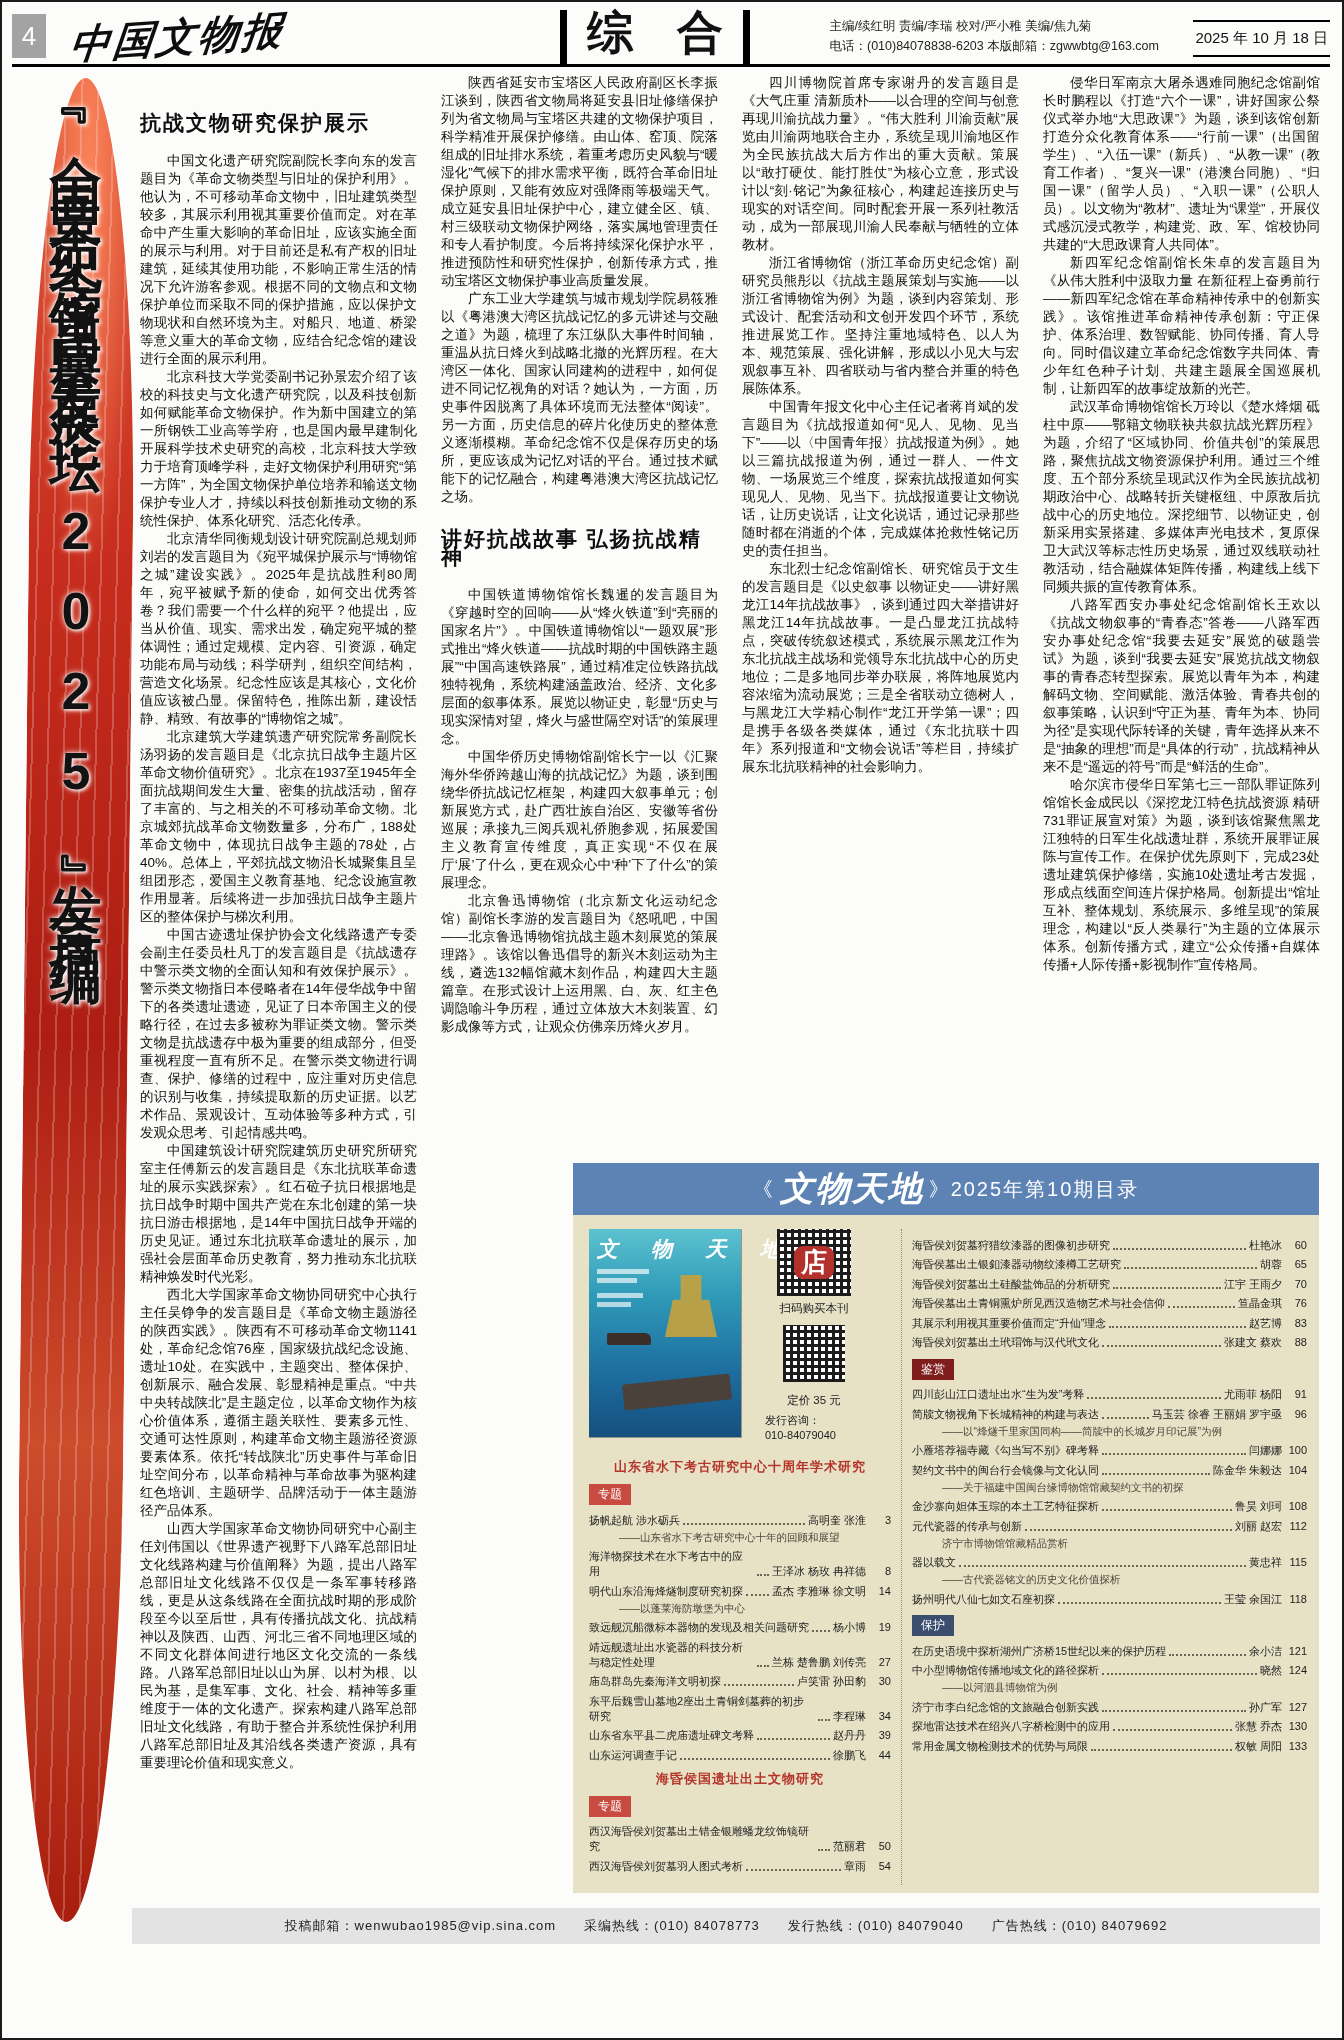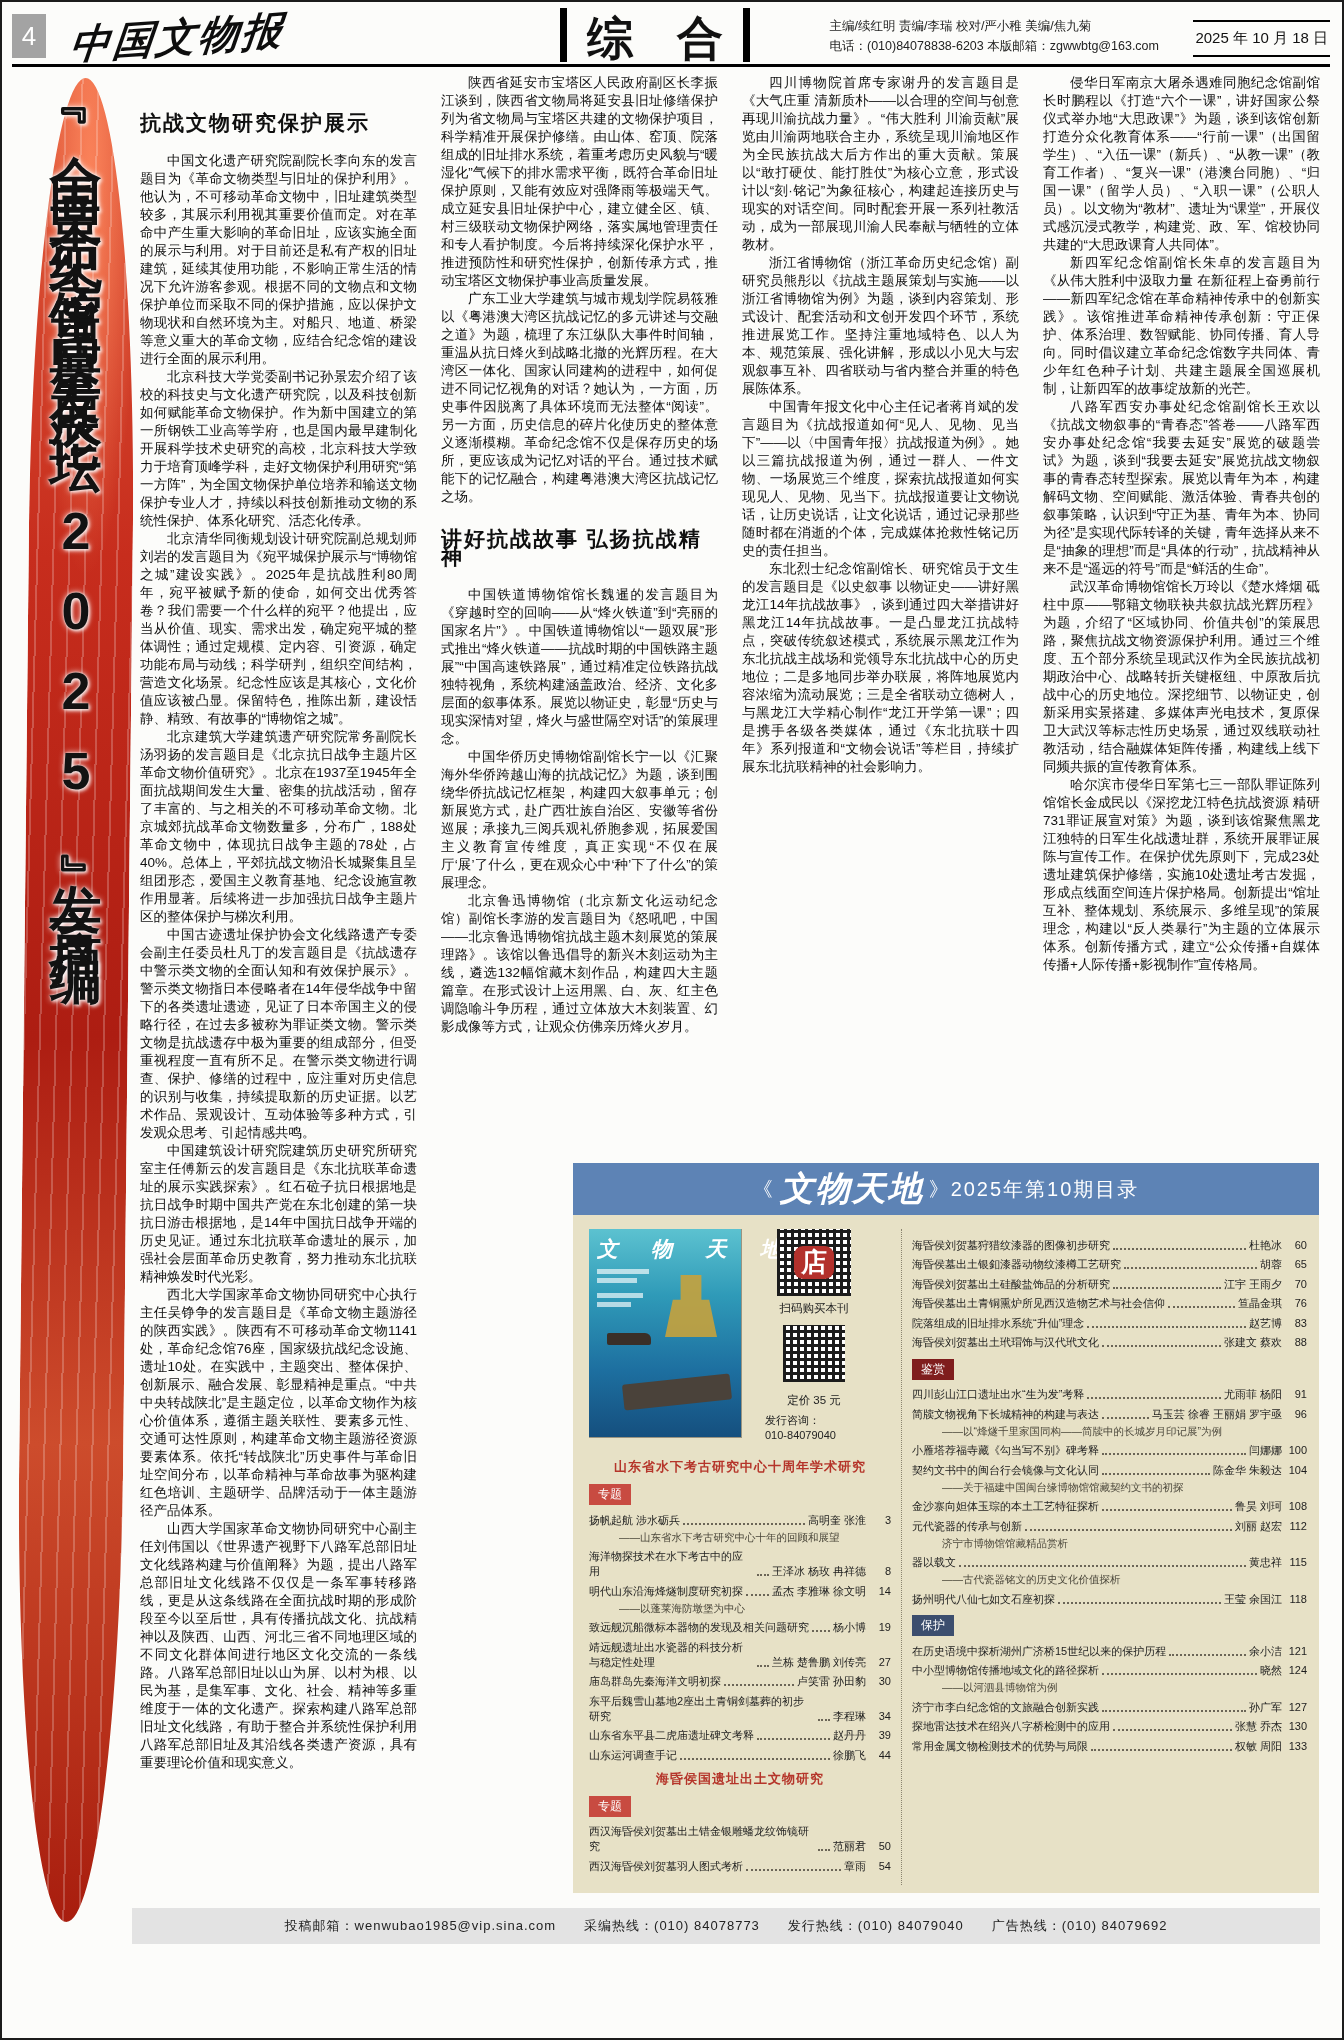--- a/index.html
+++ b/index.html
@@ -6,21 +6,21 @@
   .page{position:relative;width:1344px;height:2040px;margin:0 auto;background:#fcfcfa;
         font-family:"Liberation Sans","DejaVu Sans",sans-serif;color:#111;overflow:hidden;
         box-shadow:inset 0 0 0 2px #1c1c1c;}
   
   .header{position:absolute;left:12px;right:14px;top:8px;height:52px;}
   .pagenum{position:absolute;left:0;top:6px;width:34px;height:44px;background:#a3a3a3;color:#fff;
            font-size:26px;display:flex;align-items:center;justify-content:center;}
   .masthead{position:absolute;left:58px;top:2px;font-family:"DejaVu Serif","Liberation Serif",serif;
             font-weight:900;font-style:italic;font-size:40px;transform:rotate(-4deg) skewX(-10deg);
             letter-spacing:3px;color:#0d0d0d;white-space:nowrap;}
-  .section-wrap{position:absolute;left:548px;top:0;display:flex;align-items:flex-start;gap:20px;height:56px;}
+  .section-wrap{position:absolute;left:548px;top:0;display:flex;align-items:flex-end;gap:20px;height:56px;}
   .vbar{width:7px;height:54px;background:#000;}
   .section-title{font-size:46px;font-weight:900;letter-spacing:44px;margin-right:-44px;white-space:nowrap;}
   .credits{position:absolute;right:171px;top:8px;font-size:12.5px;line-height:20px;color:#222;white-space:nowrap;}
   .dateblock{position:absolute;right:0;top:12px;border-top:2px solid #000;border-bottom:2px solid #000;
              padding:7px 2px;font-size:15px;white-space:nowrap;}
   .header-rule{position:absolute;left:12px;right:14px;top:64px;height:3px;background:#000;}
   
   .banner{position:absolute;left:24px;top:78px;width:104px;height:1844px;}
   .banner-bg{position:absolute;inset:0;border-radius:52px/460px;transform:rotate(.6deg);
      background:
@@ -141,22 +141,22 @@
       </div>
     <div class="col col-c">
         <p>四川博物院首席专家谢丹的发言题目是《大气庄重 清新质朴——以合理的空间与创意再现川渝抗战力量》。“伟大胜利 川渝贡献”展览由川渝两地联合主办，系统呈现川渝地区作为全民族抗战大后方作出的重大贡献。策展以“敢打硬仗、能打胜仗”为核心立意，形式设计以“刻·铭记”为象征核心，构建起连接历史与现实的对话空间。同时配套开展一系列社教活动，成为一部展现川渝人民奉献与牺牲的立体教材。</p>
         <p>浙江省博物馆（浙江革命历史纪念馆）副研究员熊彤以《抗战主题展策划与实施——以浙江省博物馆为例》为题，谈到内容策划、形式设计、配套活动和文创开发四个环节，系统推进展览工作。坚持注重地域特色、以人为本、规范策展、强化讲解，形成以小见大与宏观叙事互补、四省联动与省内整合并重的特色展陈体系。</p>
         <p>中国青年报文化中心主任记者蒋肖斌的发言题目为《抗战报道如何“见人、见物、见当下”——以〈中国青年报〉抗战报道为例》。她以三篇抗战报道为例，通过一群人、一件文物、一场展览三个维度，探索抗战报道如何实现见人、见物、见当下。抗战报道要让文物说话，让历史说话，让文化说话，通过记录那些随时都在消逝的个体，完成媒体抢救性铭记历史的责任担当。</p>
         <p>东北烈士纪念馆副馆长、研究馆员于文生的发言题目是《以史叙事 以物证史——讲好黑龙江14年抗战故事》，谈到通过四大举措讲好黑龙江14年抗战故事。一是凸显龙江抗战特点，突破传统叙述模式，系统展示黑龙江作为东北抗战主战场和党领导东北抗战中心的历史地位；二是多地同步举办联展，将阵地展览内容浓缩为流动展览；三是全省联动立德树人，与黑龙江大学精心制作“龙江开学第一课”；四是携手各级各类媒体，通过《东北抗联十四年》系列报道和“文物会说话”等栏目，持续扩展东北抗联精神的社会影响力。</p>
       </div>
     <div class="col col-d">
         <p>侵华日军南京大屠杀遇难同胞纪念馆副馆长时鹏程以《打造“六个一课”，讲好国家公祭仪式举办地“大思政课”》为题，谈到该馆创新打造分众化教育体系——“行前一课”（出国留学生）、“入伍一课”（新兵）、“从教一课”（教育工作者）、“复兴一课”（港澳台同胞）、“归国一课”（留学人员）、“入职一课”（公职人员）。以文物为“教材”、遗址为“课堂”，开展仪式感沉浸式教学，构建党、政、军、馆校协同共建的“大思政课育人共同体”。</p>
         <p>新四军纪念馆副馆长朱卓的发言题目为《从伟大胜利中汲取力量 在新征程上奋勇前行——新四军纪念馆在革命精神传承中的创新实践》。该馆推进革命精神传承创新：守正保护、体系治理、数智赋能、协同传播、育人导向。同时倡议建立革命纪念馆数字共同体、青少年红色种子计划、共建主题展全国巡展机制，让新四军的故事绽放新的光芒。</p>
+        <p>武汉革命博物馆馆长万玲以《楚水烽烟 砥柱中原——鄂籍文物联袂共叙抗战光辉历程》为题，介绍了“区域协同、价值共创”的策展思路，聚焦抗战文物资源保护利用。通过三个维度、五个部分系统呈现武汉作为全民族抗战初期政治中心、战略转折关键枢纽、中原敌后抗战中心的历史地位。深挖细节、以物证史，创新采用实景搭建、多媒体声光电技术，复原保卫大武汉等标志性历史场景，通过双线联动社教活动，结合融媒体矩阵传播，构建线上线下同频共振的宣传教育体系。</p>
         <p>八路军西安办事处纪念馆副馆长王欢以《抗战文物叙事的“青春态”答卷——八路军西安办事处纪念馆“我要去延安”展览的破题尝试》为题，谈到“我要去延安”展览抗战文物叙事的青春态转型探索。展览以青年为本，构建解码文物、空间赋能、激活体验、青春共创的叙事策略，认识到“守正为基、青年为本、协同为径”是实现代际转译的关键，青年选择从来不是“抽象的理想”而是“具体的行动”，抗战精神从来不是“遥远的符号”而是“鲜活的生命”。</p>
-        <p>武汉革命博物馆馆长万玲以《楚水烽烟 砥柱中原——鄂籍文物联袂共叙抗战光辉历程》为题，介绍了“区域协同、价值共创”的策展思路，聚焦抗战文物资源保护利用。通过三个维度、五个部分系统呈现武汉作为全民族抗战初期政治中心、战略转折关键枢纽、中原敌后抗战中心的历史地位。深挖细节、以物证史，创新采用实景搭建、多媒体声光电技术，复原保卫大武汉等标志性历史场景，通过双线联动社教活动，结合融媒体矩阵传播，构建线上线下同频共振的宣传教育体系。</p>
         <p>哈尔滨市侵华日军第七三一部队罪证陈列馆馆长金成民以《深挖龙江特色抗战资源 精研731罪证展宣对策》为题，谈到该馆聚焦黑龙江独特的日军生化战遗址群，系统开展罪证展陈与宣传工作。在保护优先原则下，完成23处遗址建筑保护修缮，实施10处遗址考古发掘，形成点线面空间连片保护格局。创新提出“馆址互补、整体规划、系统展示、多维呈现”的策展理念，构建以“反人类暴行”为主题的立体展示体系。创新传播方式，建立“公众传播+自媒体传播+人际传播+影视制作”宣传格局。</p>
       </div>
   </div>
 
   <div class="tocbox">
     <div class="tocbox-head">
       <span>《</span>
       <span class="mag">文物天地</span>
       <span>》</span>
       <span>2025年第10期目录</span>
@@ -313,21 +313,21 @@
           <div class="toc-entry">
             <div class="toc-line">
               <span class="tt">海昏侯墓出土青铜熏炉所见西汉造物艺术与社会信仰</span>
               <span class="dots"></span>
               <span class="au">笪晶金琪</span>
               <span class="pg">76</span>
             </div>
           </div>
           <div class="toc-entry">
             <div class="toc-line">
-              <span class="tt">院落组成的旧址排水系统“升仙”理念</span>
+              <span class="tt">其展示利用视其重要价值而定“升仙”理念</span>
               <span class="dots"></span>
               <span class="au">赵艺博</span>
               <span class="pg">83</span>
             </div>
           </div>
           <div class="toc-entry">
             <div class="toc-line">
               <span class="tt">海昏侯刘贺墓出土玳瑁饰与汉代玳文化</span>
               <span class="dots"></span>
               <span class="au">张建文 蔡欢</span>

